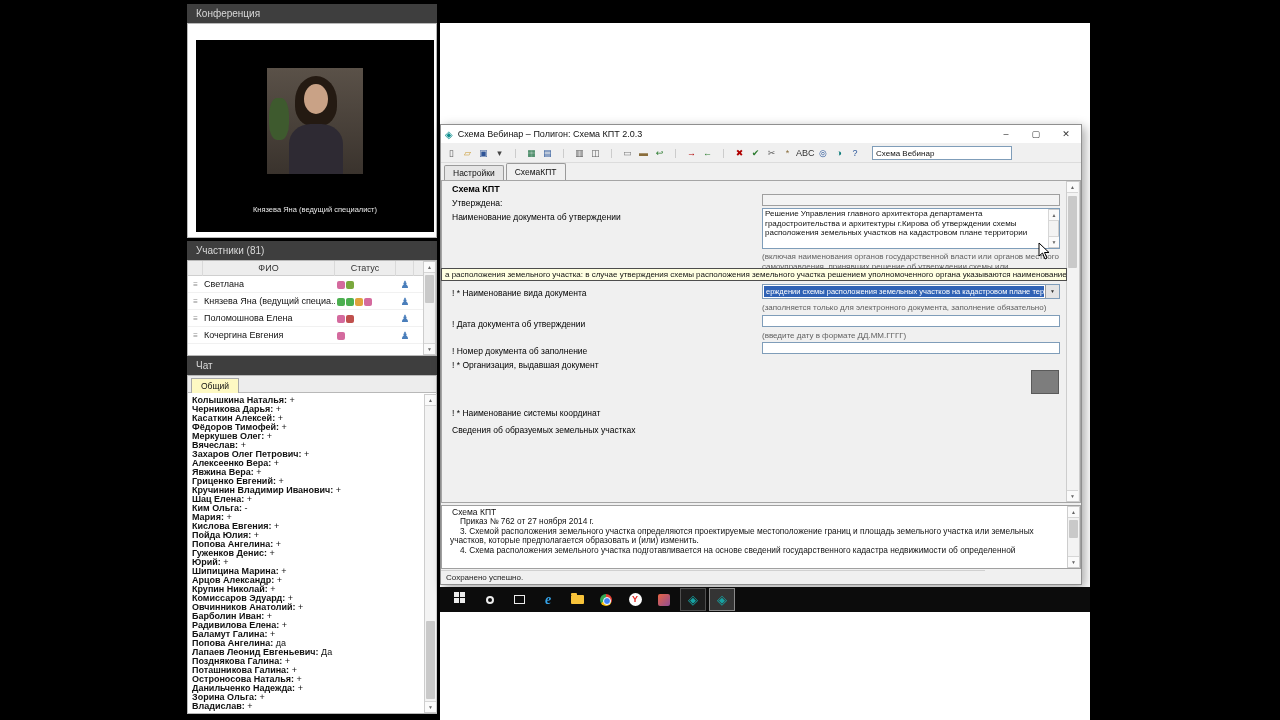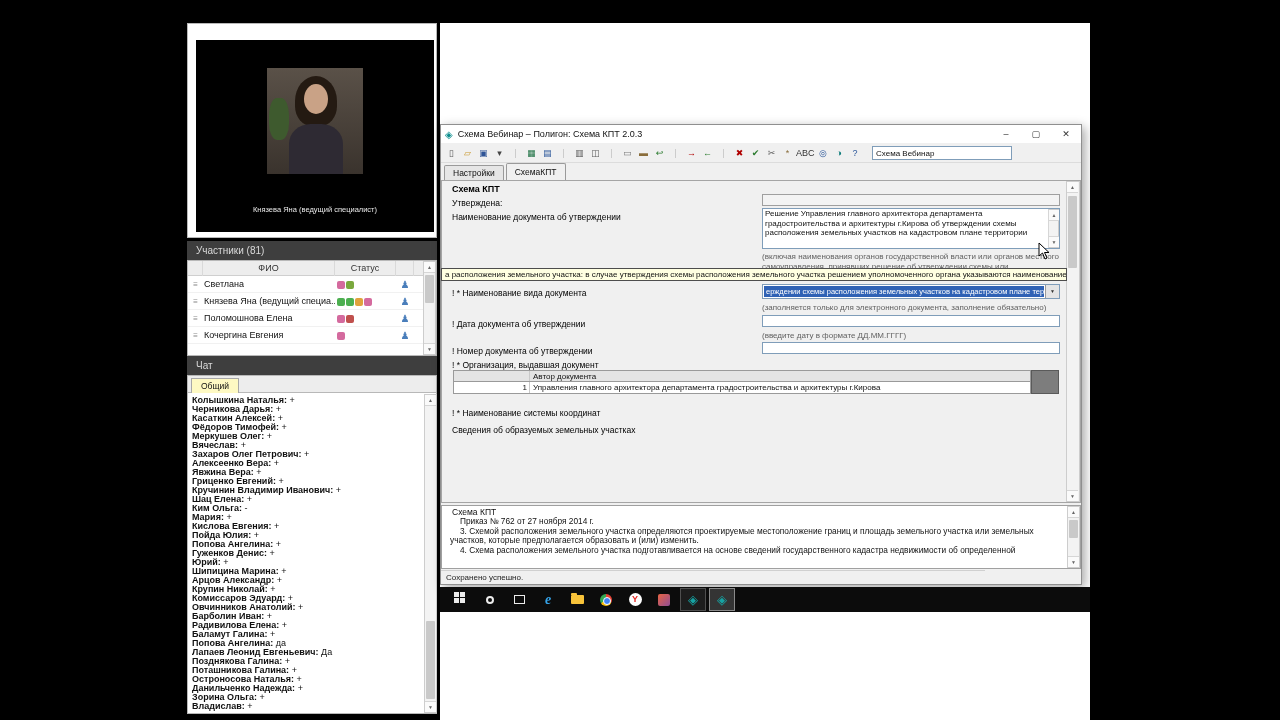--- a/index.html
+++ b/index.html
@@ -134,20 +134,21 @@
 .tb-ic.open{border:1px solid #4f4f4f;background:#1d1d1d}
 .tb-ic.open.active{background:#343434;border-color:#8a8a8a}
 
 #cursor{position:absolute;left:1038px;top:242px;z-index:20}
 </style>
 </head>
 <body>
 
 <div id="root">
 
+  <div id="conf-hdr" class="panel-hdr">Конференция</div>
   <div id="conf-body" class="panel-body"></div>
   <div id="video">
     <div class="vphoto">
       <div class="vplant"></div>
       <div class="vhair"></div>
       <div class="vface"></div>
       <div class="vbody"></div>
     </div>
     <div class="vcaption">Князева Яна (ведущий специалист)</div>
   </div>
@@ -371,34 +372,24 @@
   <div id="combo">
     <span id="combo-sel">ерждении схемы расположения земельных участков на кадастровом плане территории</span>
     <span id="combo-btn">▼</span>
   </div>
   <div id="hint-doctype" class="fhint">(заполняется только для электронного документа, заполнение обязательно)</div>
 
   <div id="lbl-date" class="flabel">! Дата документа об утверждении</div>
   <div id="fld-date" class="ffield"></div>
   <div id="hint-date" class="fhint">(введите дату в формате ДД.ММ.ГГГГ)</div>
 
-  <div id="lbl-number" class="flabel">! Номер документа об утверждении</div>
+  <div id="lbl-number" class="flabel">! Номер документа об заполнение</div>
   <div id="fld-number" class="ffield"></div>
 
   <div id="lbl-org" class="flabel">! * Организация, выдавшая документ</div>
-  <div id="orgtable">
-    <div class="torow head">
-      <span class="tc0"></span>
-      <span class="tc1">Автор документа</span>
-    </div>
-    <div class="torow">
-      <span class="tc0">1</span>
-      <span class="tc1">Управления главного архитектора департамента градостроительства и архитектуры г.Кирова</span>
-    </div>
-  </div>
   <div id="orgbtn"></div>
 
   <div id="lbl-coords" class="flabel">! * Наименование системы координат</div>
   <div id="lbl-parcels" class="flabel">Сведения об образуемых земельных участках</div>
 
   <div id="sb-form" class="vsb">
     <span class="sa up">▲</span>
     <span class="sa dn">▼</span>
     <span class="sth"></span>
   </div>

